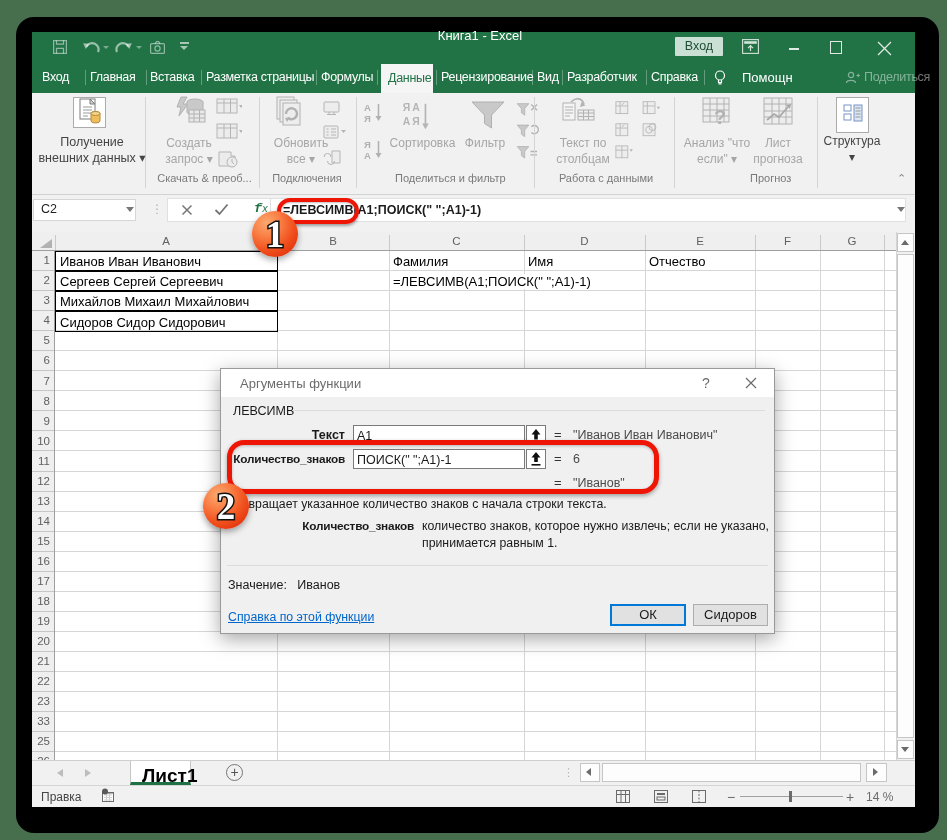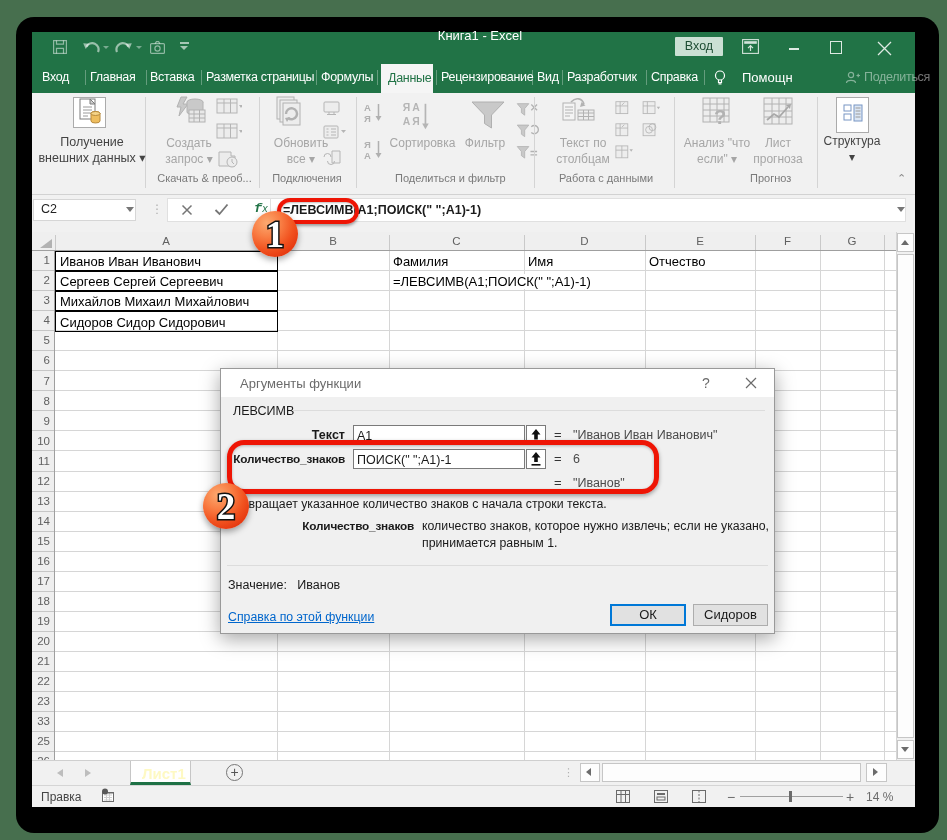--- a/index.html
+++ b/index.html
@@ -411,21 +411,21 @@
 <div class="ab" style="left:896px;top:232px;width:19px;height:528px;background:#f1f1f1;border-left:1px solid #d5d5d5"></div>
 <div class="ab" style="left:897px;top:233px;width:17px;height:19px;background:#fdfdfd;border:1px solid #c6c6c6"></div>
 <div class="ab" style="left:901px;top:240px;width:0;height:0;border-left:4.5px solid transparent;border-right:4.5px solid transparent;border-bottom:5px solid #6b6b6b"></div>
 <div class="ab" style="left:897px;top:254px;width:17px;height:484px;background:#fdfdfd;border:1px solid #c6c6c6"></div>
 <div class="ab" style="left:897px;top:740px;width:17px;height:19px;background:#fdfdfd;border:1px solid #c6c6c6"></div>
 <div class="ab" style="left:901px;top:747px;width:0;height:0;border-left:4.5px solid transparent;border-right:4.5px solid transparent;border-top:5px solid #6b6b6b"></div>
 
 <div class="ab" style="left:57px;top:769px;width:0;height:0;border-top:4.5px solid transparent;border-bottom:4.5px solid transparent;border-right:6px solid #bdbdbd"></div>
 <div class="ab" style="left:85px;top:769px;width:0;height:0;border-top:4.5px solid transparent;border-bottom:4.5px solid transparent;border-left:6px solid #bdbdbd"></div>
 <div class="ab" style="left:130px;top:761px;width:61px;height:24px;background:#fff;border-left:1px solid #c6c6c6;border-right:1px solid #c6c6c6;border-bottom:3px solid #1e7145"></div>
-<div class="ab" style="left:142px;top:765px;font-size:15px;font-weight:700;color:#fef9c3">Лист1</div>
+<div class="ab" style="left:142px;top:765px;font-size:19px;font-weight:700;color:#000000">Лист1</div>
 <div class="ab" style="left:226px;top:764px;width:17px;height:17px;border:1px solid #767676;border-radius:50%;color:#555;font-size:14px;line-height:15px;text-align:center">+</div>
 <div class="ab" style="left:563px;top:766px;color:#b0b0b0;font-size:11px">⋮</div>
 <div class="ab" style="left:580px;top:763px;width:20px;height:19px;background:#fdfdfd;border:1px solid #c6c6c6"></div>
 <div class="ab" style="left:586px;top:768px;width:0;height:0;border-top:4px solid transparent;border-bottom:4px solid transparent;border-right:5px solid #6b6b6b"></div>
 <div class="ab" style="left:602px;top:763px;width:259px;height:19px;background:#fdfdfd;border:1px solid #c6c6c6"></div>
 <div class="ab" style="left:866px;top:763px;width:21px;height:19px;background:#fdfdfd;border:1px solid #c6c6c6"></div>
 <div class="ab" style="left:873px;top:768px;width:0;height:0;border-top:4px solid transparent;border-bottom:4px solid transparent;border-left:5px solid #6b6b6b"></div>
 
 <div class="ab" style="left:41px;top:790px;font-size:12px;color:#454545">Правка</div>
 <svg class="ab" style="left:101px;top:788px" width="14" height="15" viewBox="0 0 14 15">

